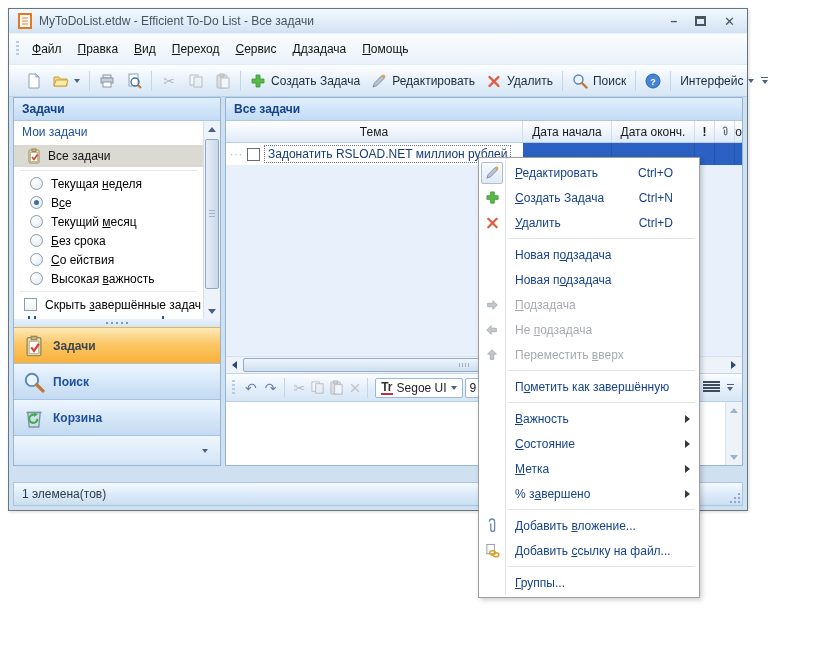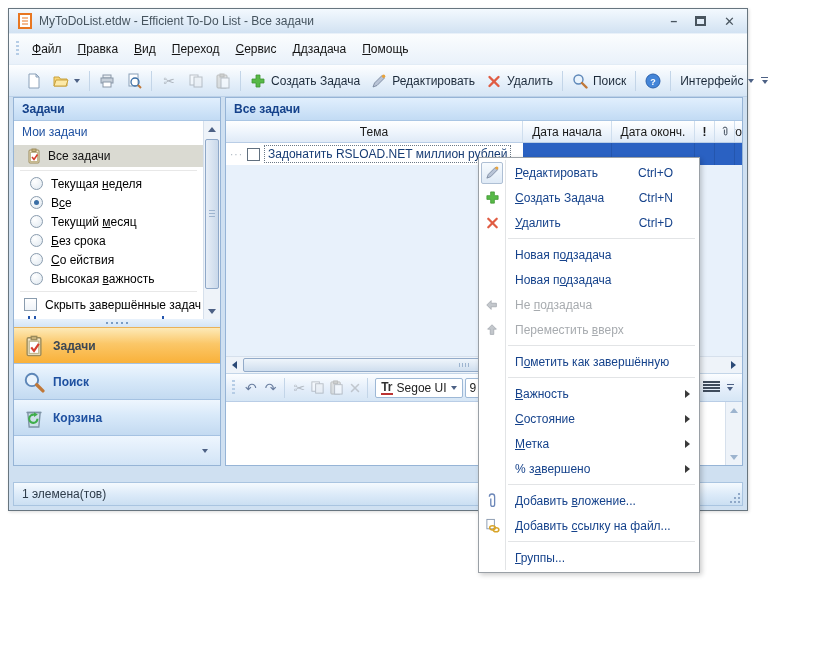--- a/index.html
+++ b/index.html
@@ -550,20 +550,28 @@
     <span class="cg"></span>
     <span class="cl"><span>Новая п</span><u>о</u><span>дзадача</span></span>
   </div>
   <div class="cmi">
     <span class="cg"></span>
     <span class="cl"><span>Новая п</span><u>о</u><span>дзадача</span></span>
   </div>
   <div class="cmi dis">
     <span class="cg">
         <svg width="14" height="14" viewBox="0 0 16 16">
+          <polygon points="3,6 9,6 9,3 14,8 9,13 9,10 3,10" fill="#c3c7cc" stroke="#a8adb3"></polygon>
+        </svg>
+      </span>
+    <span class="cl"><span></span><u>П</u><span>одзадача</span></span>
+  </div>
+  <div class="cmi dis">
+    <span class="cg">
+        <svg width="14" height="14" viewBox="0 0 16 16">
           <polygon points="13,6 7,6 7,3 2,8 7,13 7,10 13,10" fill="#c3c7cc" stroke="#a8adb3"></polygon>
         </svg>
       </span>
     <span class="cl"><span>Не </span><u>п</u><span>одзадача</span></span>
   </div>
   <div class="cmi dis">
     <span class="cg">
         <svg width="14" height="14" viewBox="0 0 16 16">
           <polygon points="6,13 6,7 3,7 8,2 13,7 10,7 10,13" fill="#c3c7cc" stroke="#a8adb3"></polygon>
         </svg>

